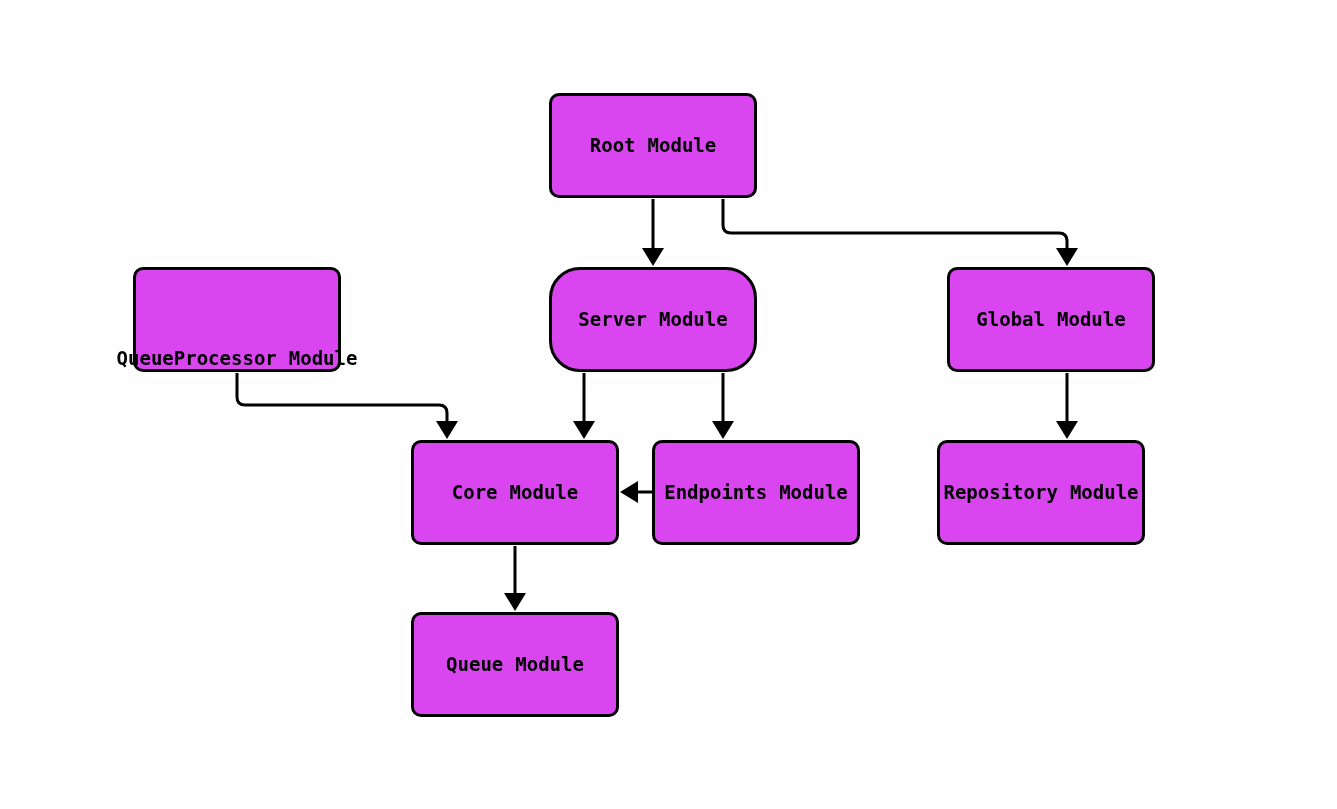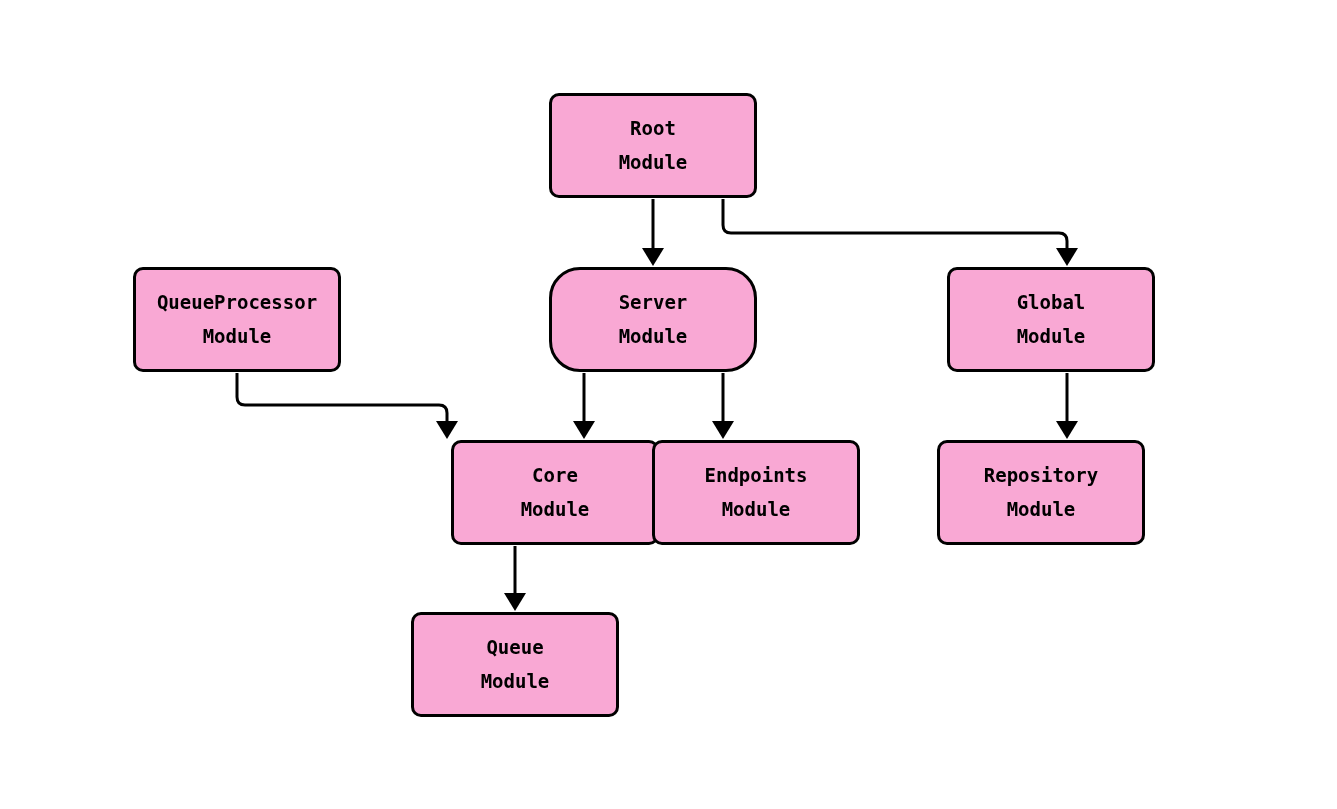--- a/index.html
+++ b/index.html
@@ -30,41 +30,41 @@
   }
   .edges-layer polygon {
     fill: #000000;
     stroke: none;
   }
   .node {
     position: absolute;
     width: 208px;
     height: 105px;
     box-sizing: border-box;
-    background: #f9a8d4;
+    background: #d946ef;
     border: 3px solid #000000;
     border-radius: 10px;
     display: flex;
-    flex-direction: column;
+    flex-direction: row;
     align-items: center;
     justify-content: center;
     text-align: center;
     color: #000000;
     font-size: 19px;
     line-height: 21.5px;
     font-weight: 700;
     letter-spacing: 0;
     gap: 12px;
   }
   .node span { display: block; white-space: nowrap; }
   .n-root          { left: 549px; top:  93px; }
-  .n-queueproc     { left: 133px; top: 267px; }
+  .n-queueproc     { left: 133px; top: 267px; align-items: flex-end; }
   .n-server        { left: 549px; top: 267px; border-radius: 31px; }
   .n-global        { left: 947px; top: 267px; }
-  .n-core          { left: 411px; top: 440px; margin-left: 40px; }
+  .n-core          { left: 411px; top: 440px; }
   .n-endpoints     { left: 652px; top: 440px; }
   .n-repository    { left: 937px; top: 440px; }
   .n-queue         { left: 411px; top: 612px; }
 </style>
 </head>
 <body>
 
 <div class="canvas">
 
   <svg class="edges-layer" viewBox="0 0 1337 809" xmlns="http://www.w3.org/2000/svg">

